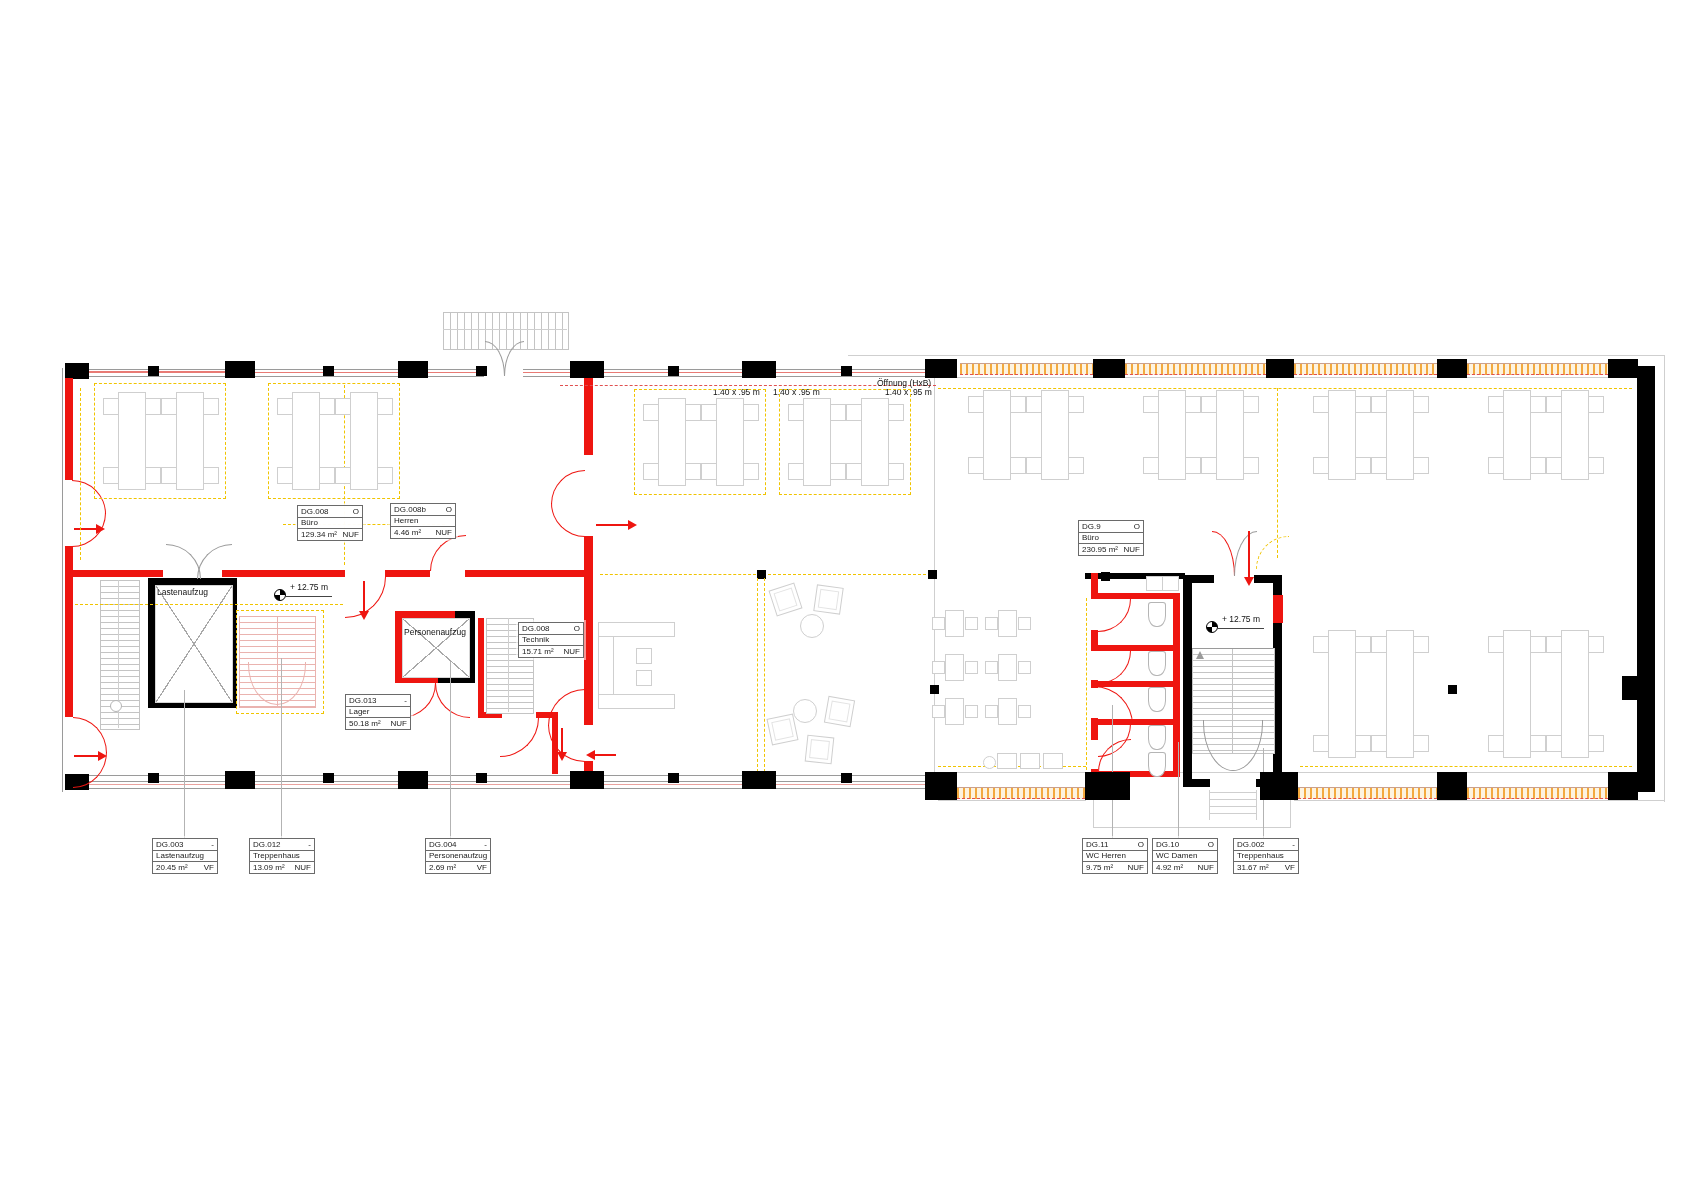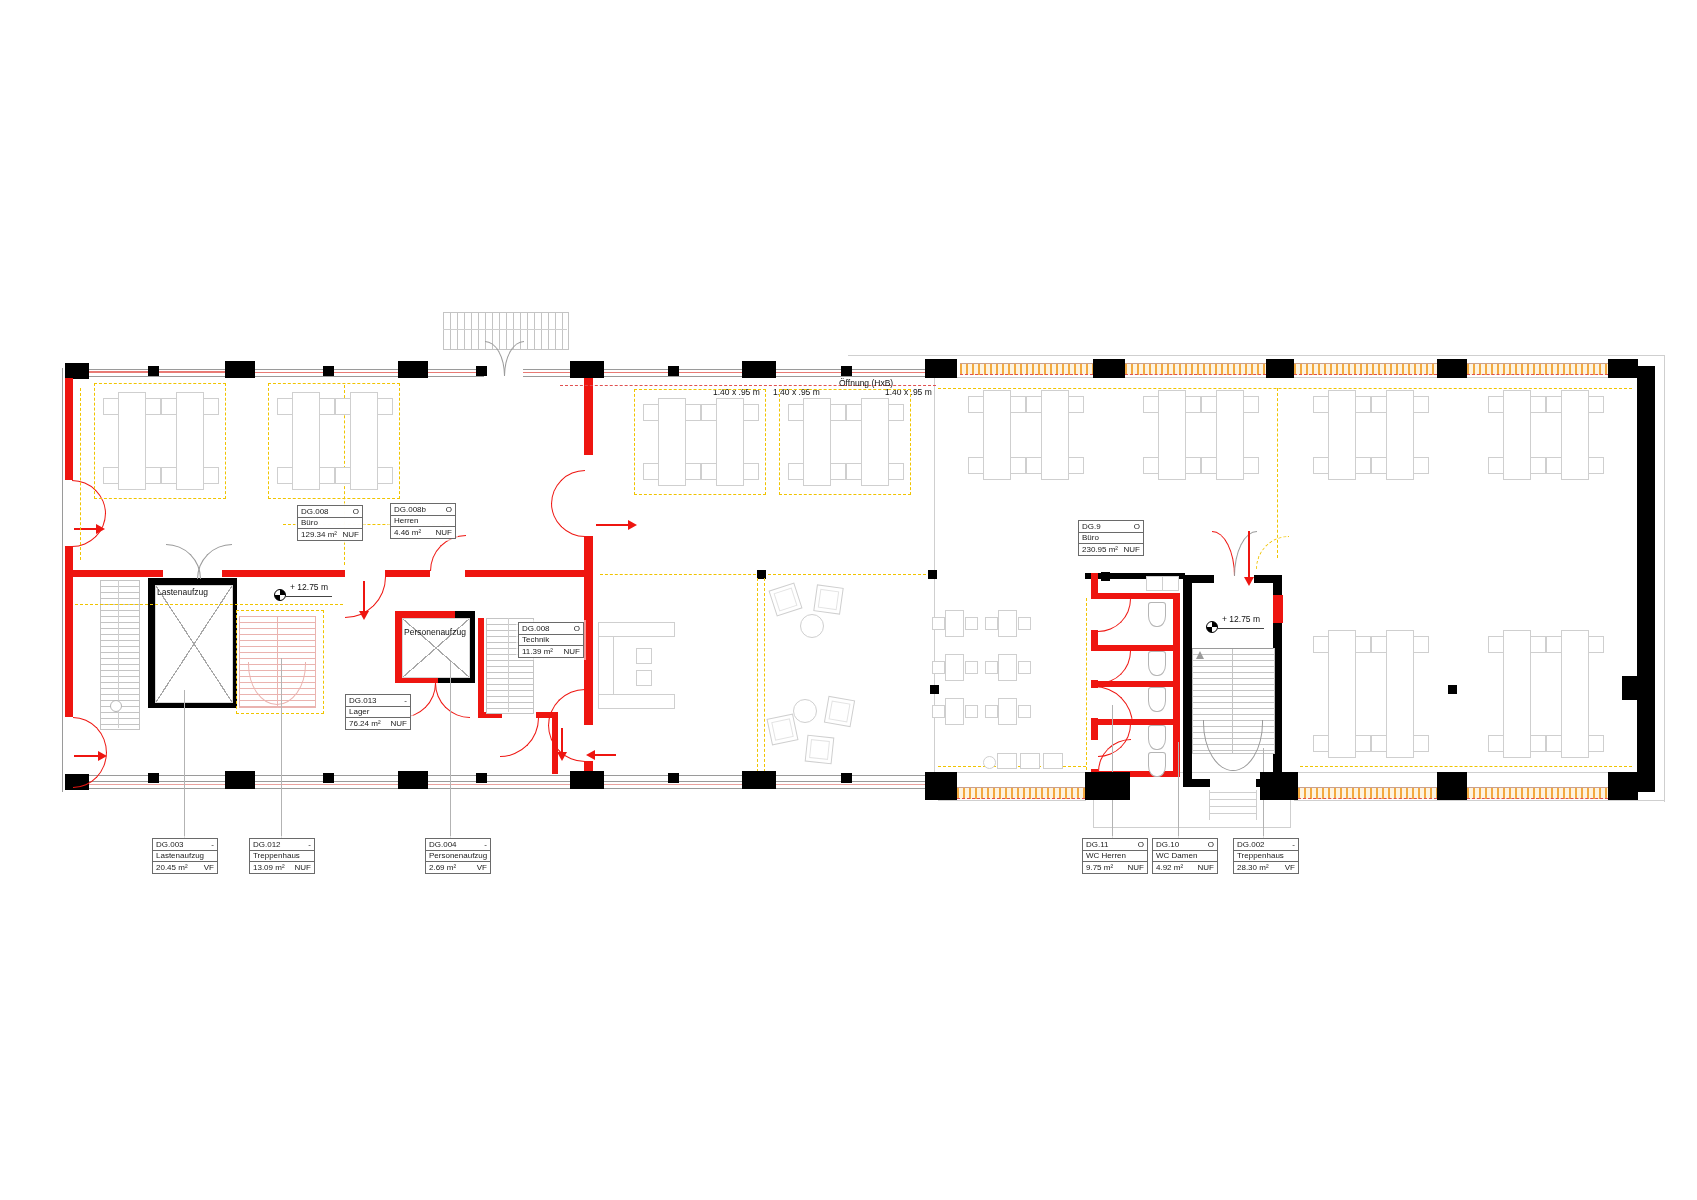--- a/index.html
+++ b/index.html
@@ -240,21 +240,21 @@
   <div class="a ldr" style="left:184px;top:690px;height:148px"></div>
   <div class="a ldr" style="left:281px;top:658px;height:180px"></div>
   <div class="a ldr" style="left:450px;top:662px;height:176px"></div>
   <div class="a ldr" style="left:1112px;top:705px;height:133px"></div>
   <div class="a ldr" style="left:1178px;top:742px;height:96px"></div>
   <div class="a ldr" style="left:1263px;top:748px;height:90px"></div>
 
   <div class="a t" style="left:713px;top:388px">1.40 x .95 m</div>
   <div class="a t" style="left:773px;top:388px">1.40 x .95 m</div>
   <div class="a t" style="left:885px;top:388px">1.40 x .95 m</div>
-  <div class="a t" style="left:839px;top:379px">Öffnung (HxB)</div>
+  <div class="a t" style="left:877px;top:379px">Öffnung (HxB)</div>
   <div class="a t" style="left:157px;top:588px">Lastenaufzug</div>
   <div class="a t" style="left:404px;top:628px">Personenaufzug</div>
 
   <div class="a lvl" style="left:274px;top:589px"></div>
   <div class="a t" style="left:290px;top:583px">+ 12.75 m</div>
   <div class="a" style="left:286px;top:596px;width:46px;height:1px;background:#444"></div>
   <div class="a lvl" style="left:1206px;top:621px"></div>
   <div class="a t" style="left:1222px;top:615px">+ 12.75 m</div>
   <div class="a" style="left:1218px;top:628px;width:46px;height:1px;background:#444"></div>
 
@@ -299,34 +299,34 @@
   </div>
   <div class="a tag" style="left:518px;top:622px">
     <div class="r">
         <span>DG.008</span>
         <span>O</span>
       </div>
     <div class="r">
         <span>Technik</span>
       </div>
     <div class="r">
-        <span>11.39 m²</span>
+        <span>15.71 m²</span>
         <span>NUF</span>
       </div>
   </div>
   <div class="a tag" style="left:345px;top:694px">
     <div class="r">
         <span>DG.013</span>
         <span>-</span>
       </div>
     <div class="r">
         <span>Lager</span>
       </div>
     <div class="r">
-        <span>76.24 m²</span>
+        <span>50.18 m²</span>
         <span>NUF</span>
       </div>
   </div>
   <div class="a tag" style="left:152px;top:838px">
     <div class="r">
         <span>DG.003</span>
         <span>-</span>
       </div>
     <div class="r">
         <span>Lastenaufzug</span>
@@ -390,21 +390,21 @@
   </div>
   <div class="a tag" style="left:1233px;top:838px">
     <div class="r">
         <span>DG.002</span>
         <span>-</span>
       </div>
     <div class="r">
         <span>Treppenhaus</span>
       </div>
     <div class="r">
-        <span>28.30 m²</span>
+        <span>31.67 m²</span>
         <span>VF</span>
       </div>
   </div>
 <div class="a wband" style="left: 960px; top: 363px; width: 133px; height: 10px;"></div>
     <div class="a wband" style="left: 1125px; top: 363px; width: 141px; height: 10px;"></div>
     <div class="a wband" style="left: 1294px; top: 363px; width: 143px; height: 10px;"></div>
     <div class="a wband" style="left: 1467px; top: 363px; width: 141px; height: 10px;"></div>
     <div class="a wband" style="left: 957px; top: 787px; width: 128px; height: 10px;"></div>
     <div class="a wband" style="left: 1298px; top: 787px; width: 139px; height: 10px;"></div>
     <div class="a wband" style="left: 1467px; top: 787px; width: 141px; height: 10px;"></div>

